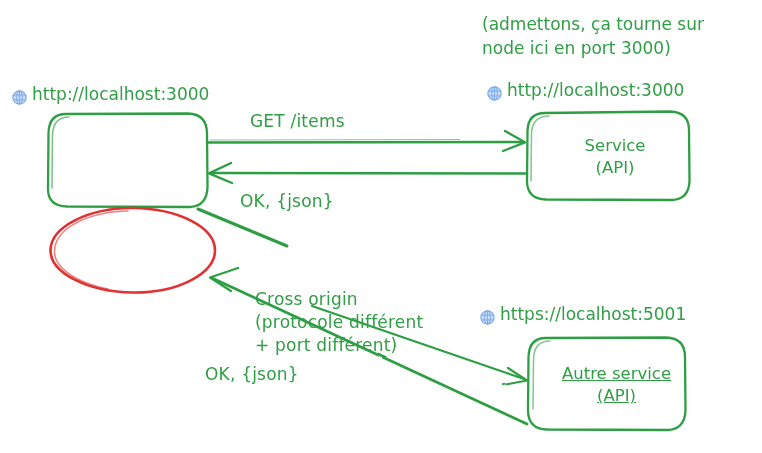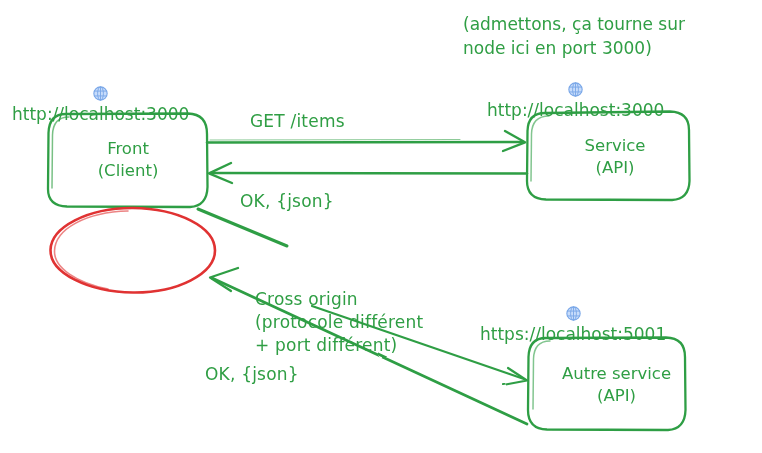--- a/index.html
+++ b/index.html
@@ -49,21 +49,20 @@
   }
   .url-row{
     position:absolute;
     display:flex;
     align-items:center;
     gap:5px;
     color:#2f9e44;
     font-size:17px;
     line-height:22px;
     white-space:nowrap;
-    flex-direction:column;
   }
   .globe{
     display:inline-block;
     width:15px;height:15px;
     flex:0 0 15px;
     position:relative;
     top:1px;
   }
   .note{
     position:absolute;
@@ -126,21 +125,21 @@
       </g>
 
       <g>
         <path d="M527 424 L212 278" stroke="#2f9e44" stroke-width="2.8"></path>
         <path d="M238 268 L210 277.5 L231 291" stroke="#2f9e44" stroke-width="2.3"></path>
       </g>
 
     </g>
   </svg>
 
-  <div class="note" style="left:463px;top:12px;">(admettons, ça tourne sur
+  <div class="note" style="left:482px;top:12px;">(admettons, ça tourne sur
 node ici en port 3000)</div>
 
   <div class="url-row" style="left:12px;top:83px;">
     <span class="globe">
       <svg viewBox="0 0 16 16" width="15" height="15">
         <circle cx="8" cy="8" r="7.1" fill="#c7dcfb" stroke="#7aa7e8" stroke-width="1.2"></circle>
         <ellipse cx="8" cy="8" rx="3.1" ry="7.1" fill="none" stroke="#7aa7e8" stroke-width="1"></ellipse>
         <line x1="1" y1="5.4" x2="15" y2="5.4" stroke="#7aa7e8" stroke-width="1"></line>
         <line x1="1" y1="10.6" x2="15" y2="10.6" stroke="#7aa7e8" stroke-width="1"></line>
         <line x1="8" y1="0.9" x2="8" y2="15.1" stroke="#7aa7e8" stroke-width="1"></line>
@@ -168,27 +167,25 @@
         <circle cx="8" cy="8" r="7.1" fill="#c7dcfb" stroke="#7aa7e8" stroke-width="1.2"></circle>
         <ellipse cx="8" cy="8" rx="3.1" ry="7.1" fill="none" stroke="#7aa7e8" stroke-width="1"></ellipse>
         <line x1="1" y1="5.4" x2="15" y2="5.4" stroke="#7aa7e8" stroke-width="1"></line>
         <line x1="1" y1="10.6" x2="15" y2="10.6" stroke="#7aa7e8" stroke-width="1"></line>
         <line x1="8" y1="0.9" x2="8" y2="15.1" stroke="#7aa7e8" stroke-width="1"></line>
       </svg>
     </span>
     <span>https://localhost:5001</span>
   </div>
 
-  <div class="node-text" style="left:48px;top:138px;width:160px;">Front
-(Client)</div>
 
   <div class="node-text" style="left:527px;top:135px;width:176px;">Service
 (API)</div>
 
-  <div class="node-text" style="left:528px;top:363px;width:177px;">Autre service
+  <div class="node-text" style="left:528px;top:363px;width:177px;text-decoration:underline;">Autre service
 (API)</div>
 
 
   <div class="lbl center" style="left:250px;top:110px;width:230px;">GET /items</div>
 
   <div class="lbl center" style="left:240px;top:190px;width:230px;">OK, {json}</div>
 
   <div class="lbl center" style="left:255px;top:240px;width:245px;margin-top:48px;">Cross origin
 (protocole différent
 + port différent)</div>

